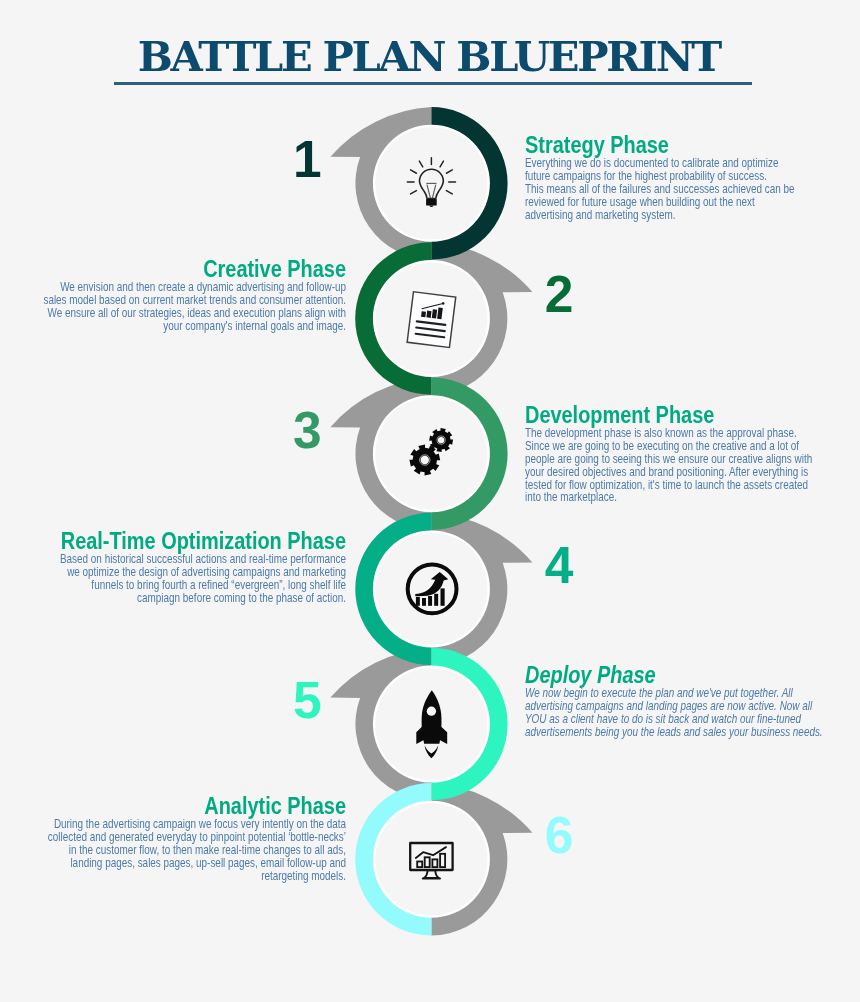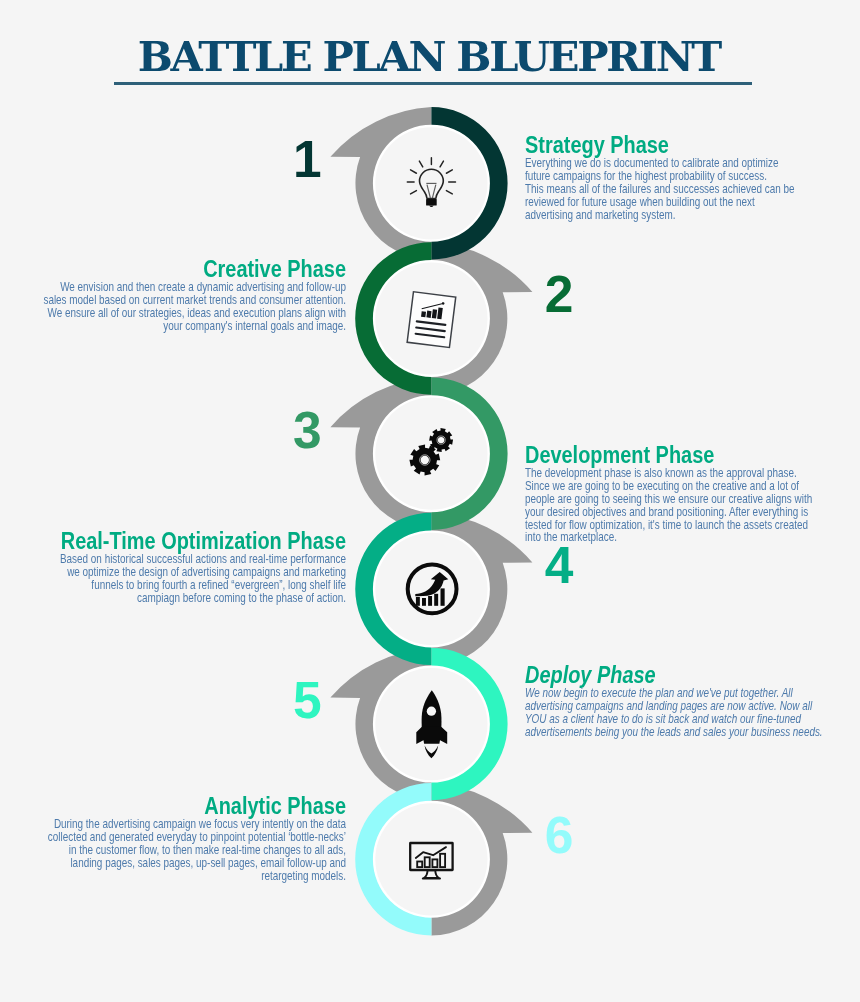--- a/index.html
+++ b/index.html
@@ -149,21 +149,21 @@
   <div class="phase-text side-left" style="left:-174.5px;top:256.7px;width:520px;">
     <div class="phase-heading">Creative Phase</div>
     <div class="phase-body">
       <div>We envision and then create a dynamic advertising and follow-up</div>
       <div>sales model based on current market  trends and consumer attention.</div>
       <div>We ensure all of our strategies, ideas and execution plans align with</div>
       <div>your company's internal goals and image.</div>
     </div>
   </div>
   <div class="phase-number" style="left: 529px; top: 269.4px; color: rgb(7, 108, 53);">2</div>
-  <div class="phase-text side-right" style="left:524.5px;top:402.7px;width:330px;margin-top:40px;">
+  <div class="phase-text side-right" style="left:524.5px;top:402.7px;width:330px;">
     <div class="phase-heading">Development Phase</div>
     <div class="phase-body">
       <div>The development phase is also known as the approval phase.</div>
       <div>Since we are going to be executing on the creative and a lot of</div>
       <div>people are going to seeing this we ensure our creative aligns with</div>
       <div>your desired objectives and brand positioning. After everything is</div>
       <div>tested for flow optimization, it's time to launch the assets created</div>
       <div>into the marketplace.</div>
     </div>
   </div>

